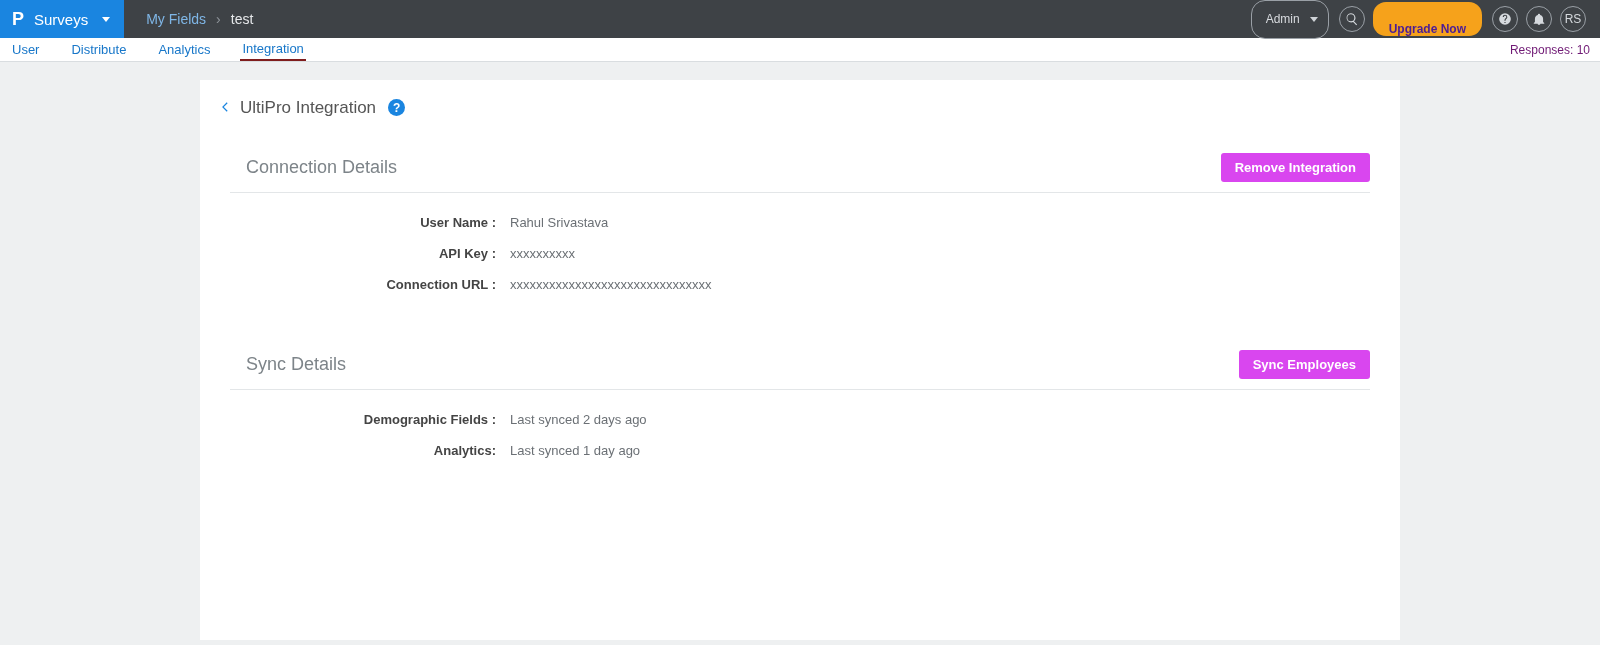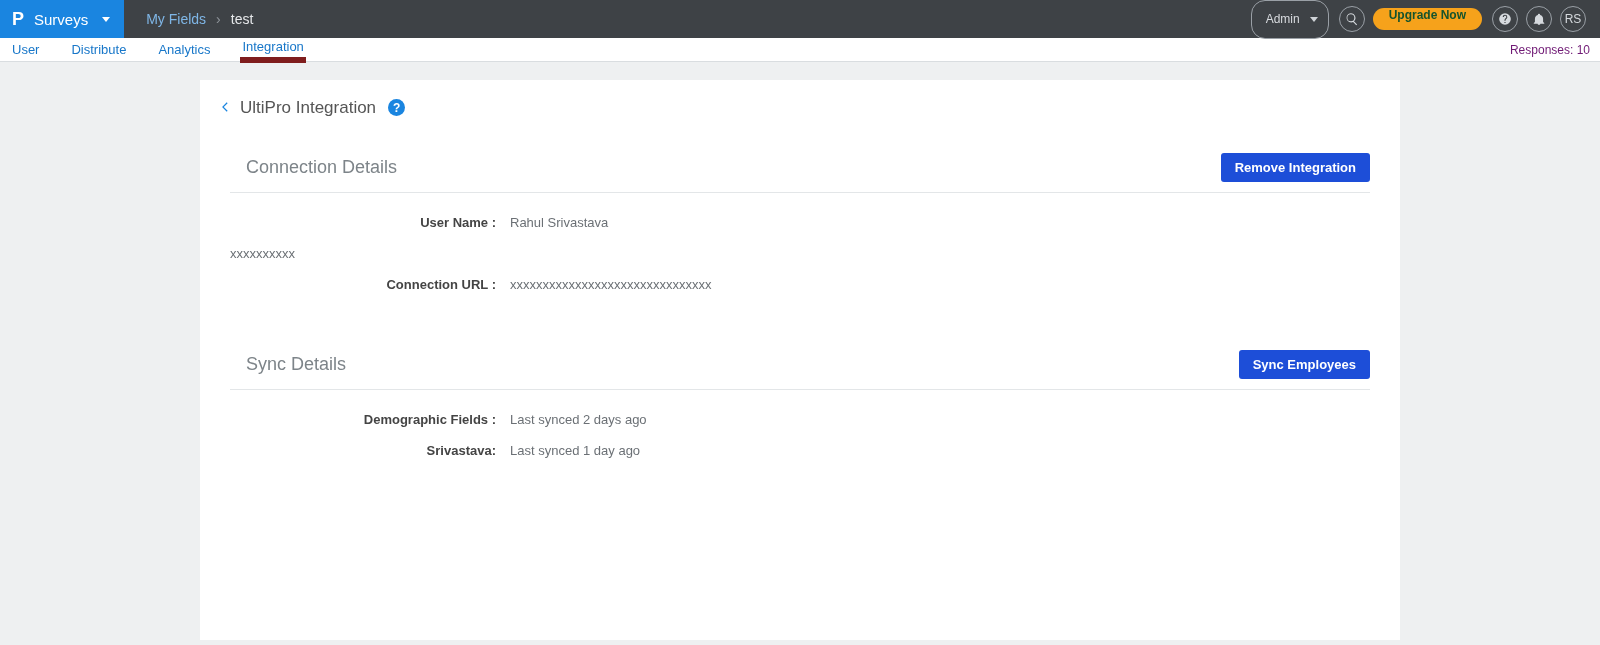--- a/index.html
+++ b/index.html
@@ -13,42 +13,42 @@
   .brand .caret { width:0;height:0;border-left:4px solid transparent;border-right:4px solid transparent;border-top:5px solid #fff; margin-left:4px;}
   .crumbs { display:flex; align-items:center; gap:10px; padding-left:22px; font-size:14px;}
   .crumbs .link { color:#7fb6e6; cursor:pointer;}
   .crumbs .sep { color:#8e949a;}
   .crumbs .cur { color:#e6e8ea;}
   .topbar .spacer { flex:1; }
   .admin-pill { border:1px solid #9aa0a6; border-radius:14px; height:39px; display:flex; align-items:center; gap:10px; padding:0 10px 0 14px; font-size:12px; color:#d7dade; cursor:pointer; margin-right:10px;}
   .admin-pill .caret { width:0;height:0;border-left:4px solid transparent;border-right:4px solid transparent;border-top:5px solid #cfd3d7;}
   .circ-btn { width:26px;height:26px;border:1px solid #9aa0a6;border-radius:50%; display:flex;align-items:center;justify-content:center; margin-right:8px; cursor:pointer; color:#d5d9dd;}
   .circ-btn svg { width:14px;height:14px; fill:#d5d9dd; }
-  .upgrade { background:#f6a21b; color:#14532d; font-size:12px; font-weight:600; height:22px; border-radius:13px; padding:0 16px; display:flex; align-items:flex-start; margin-right:10px; cursor:pointer;}
+  .upgrade { background:#f6a21b; color:#4c1d95; font-size:12px; font-weight:600; height:34px; border-radius:13px; padding:0 16px; display:flex; align-items:flex-end; margin-right:10px; cursor:pointer;}
   .avatar { width:26px;height:26px;border:1px solid #9aa0a6;border-radius:50%; display:flex;align-items:center;justify-content:center; font-size:12px; color:#d5d9dd; margin-right:14px; cursor:pointer;}
 
   
   .subnav { height:24px; background:#fff; border-bottom:1px solid #d9dde0; display:flex; align-items:center; padding:0 10px; font-size:13px;}
   .subnav a { color:#1877c9; margin-right:28px; padding:3px 2px; cursor:pointer;}
-  .subnav a.active { border-bottom:6px solid #7f1d1d;}
+  .subnav a.active { border-bottom:2px solid #7f1d1d;}
   .subnav .right { margin-left:auto; color:#701a75; font-size:12px;}
 
   
   .page { display:flex; justify-content:center; padding-top:18px;}
   .card { width:1200px; background:#fff; min-height:560px; padding:16px 30px 40px 30px; box-shadow:0 0 0 rgba(0,0,0,0);}
   .page-title { display:flex; align-items:center; gap:6px; color:#555; font-size:17px; font-weight:400; margin-bottom:34px; margin-left:-12px;}
   .page-title .chev { color:#1a85e0; font-size:20px; font-weight:700; cursor:pointer; margin-right:2px;}
   .page-title .help { width:17px;height:17px;border-radius:50%;background:#1a85e0;color:#fff;display:flex;align-items:center;justify-content:center;font-size:12px;font-weight:700;margin-left:6px;cursor:pointer;}
 
   .section { margin-bottom:50px;}
   .section-head { display:flex; align-items:center; border-bottom:1px solid #e3e6e8; padding:0 0 10px 0; margin-bottom:14px;}
   .section-title { color:#7d8489; font-size:18px; font-weight:400; margin-left:16px;}
   .section-head .actions { margin-left:auto; display:flex; gap:12px;}
   .btn { font-size:13px; font-weight:600; border:none; border-radius:3px; padding:7px 14px; cursor:pointer; color:#fff;}
-  .btn-blue { background:#1d4ed8;}
+  .btn-blue { background:#d946ef;}
   .btn-grey { background:#9aa0a6;}
 
   .kv-row { display:flex; align-items:center; font-size:13px; color:#555; padding:8px 0;}
   .kv-label { width:280px; text-align:right; font-weight:700; color:#444; padding-right:14px;}
   .kv-value { color:#6b7075;}
 </style>
 </head>
 <body>
 
 <div class="topbar">
@@ -118,39 +118,40 @@
         <div class="section-title">Connection Details</div>
         <div class="actions">
           <button class="btn btn-blue">Remove Integration</button>
         </div>
       </div>
       <div class="kv-row">
         <div class="kv-label">User Name :</div>
         <div class="kv-value">Rahul Srivastava</div>
       </div>
       <div class="kv-row">
+        <div class="kv-label">API Key :</div>
         <div class="kv-value">xxxxxxxxxx</div>
       </div>
       <div class="kv-row">
         <div class="kv-label">Connection URL :</div>
         <div class="kv-value">xxxxxxxxxxxxxxxxxxxxxxxxxxxxxxx</div>
       </div>
     </div>
 
     <div class="section">
       <div class="section-head">
         <div class="section-title">Sync Details</div>
         <div class="actions">
           <button class="btn btn-blue">Sync Employees</button>
         </div>
       </div>
       <div class="kv-row">
         <div class="kv-label">Demographic Fields :</div>
         <div class="kv-value">Last synced 2 days ago</div>
       </div>
       <div class="kv-row">
-        <div class="kv-label">Srivastava:</div>
+        <div class="kv-label">Analytics:</div>
         <div class="kv-value">Last synced 1 day ago</div>
       </div>
     </div>
 
   </div>
 </div>
 
 </body></html>

